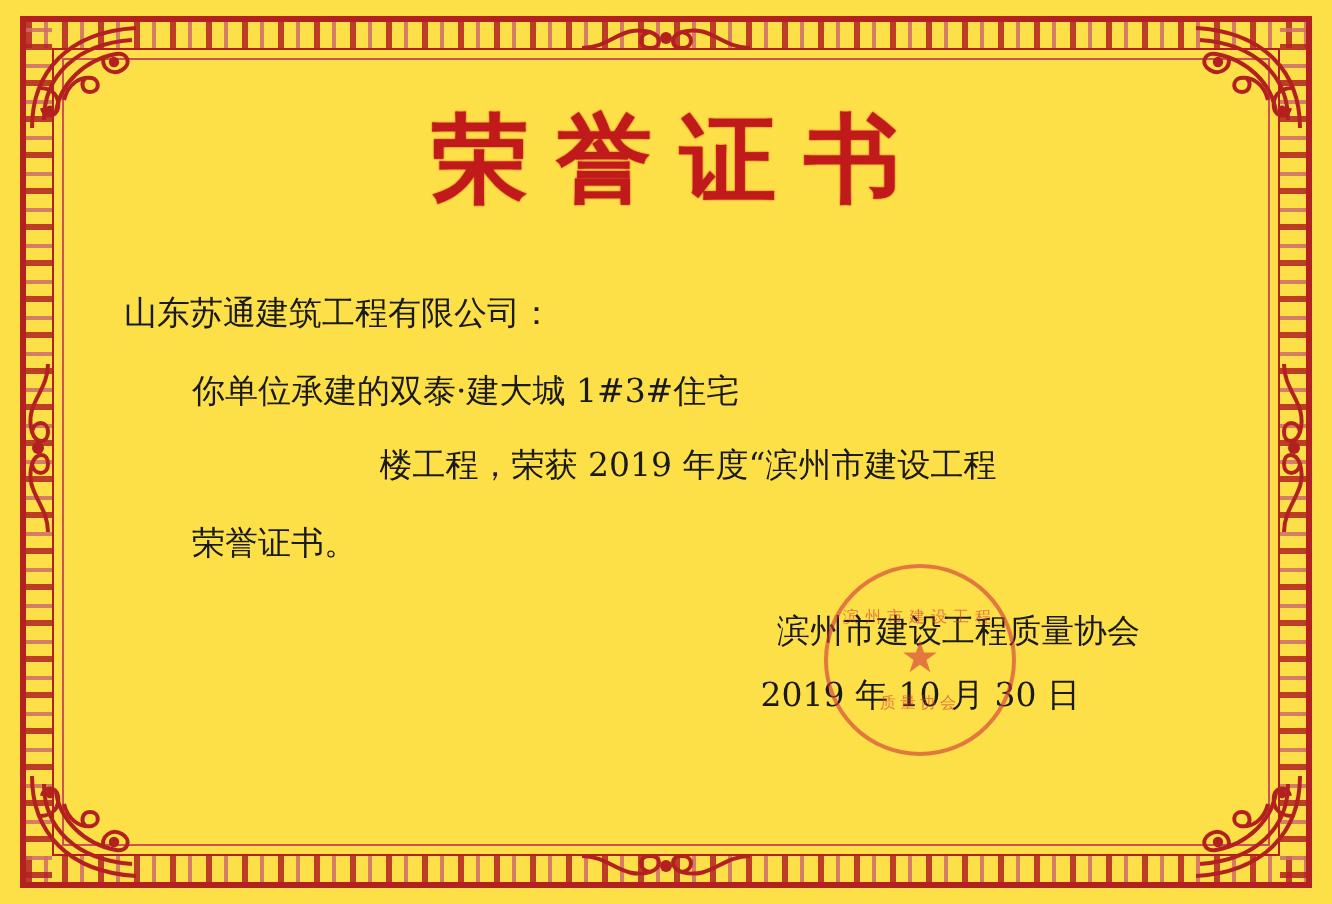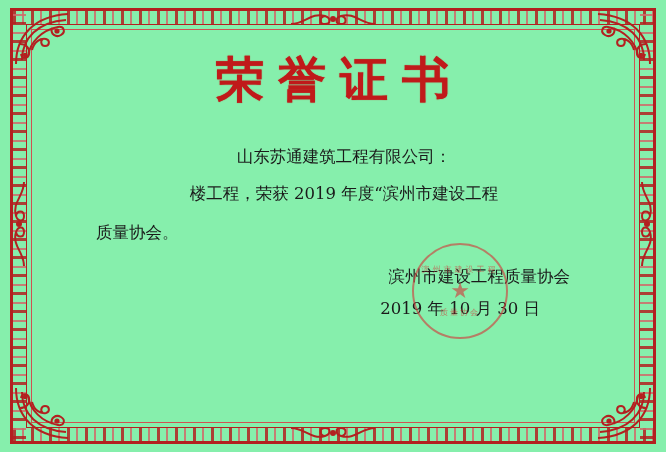--- a/index.html
+++ b/index.html
@@ -4,21 +4,21 @@
 <style>
   html, body {
     margin: 0;
     padding: 0;
     background: #ffffff;
   }
   #certificate {
     position: relative;
     width: 666px;
     height: 452px;
-    background: #86efac;
+    background: #fde047;
     overflow: hidden;
     font-family: "DejaVu Sans", sans-serif;
   }
 
   
   .border-outer {
     position: absolute;
     left: 10px; top: 8px; right: 10px; bottom: 8px;
     border: 3px solid #b32020;
     box-sizing: border-box;
@@ -106,21 +106,20 @@
   }
   .body {
     margin-top: 26px;
     color: #1a1a1a;
     font-family: "DejaVu Serif", serif;
     font-size: 16.5px;
     line-height: 37px;
   }
   .salutation {
     padding-left: 22px;
-    text-align: center;
   }
   .para {
     margin-top: 2px;
     padding-left: 22px;
     text-align: justify;
   }
   .para .indent { display: inline-block; width: 34px; }
   .short-line { padding-left: 22px; text-align: center; }
 
   .signature {
@@ -271,23 +270,26 @@
     </svg>
   </div>
 
   <div class="content">
 
     <div class="title">荣誉证书</div>
 
     <div class="body">
       <div class="salutation">山东苏通建筑工程有限公司：</div>
 
+      <div class="para">
+        <span class="indent"></span><span>你单位承建的双泰·建大城 1#3#住宅</span>
+      </div>
       <div class="short-line">楼工程，荣获 2019 年度“滨州市建设工程</div>
       <div class="para">
-        <span class="indent"></span><span>质量协会。</span>
+        <span class="indent"></span><span>荣誉证书。</span>
       </div>
     </div>
 
     <div class="signature">
       <div>滨州市建设工程质量协会</div>
       <div class="date-line">2019 年 10 月 30 日</div>
 
       <div class="seal">
         <div class="seal-text-top">滨州市建设工程</div>
         <div class="star">★</div>

